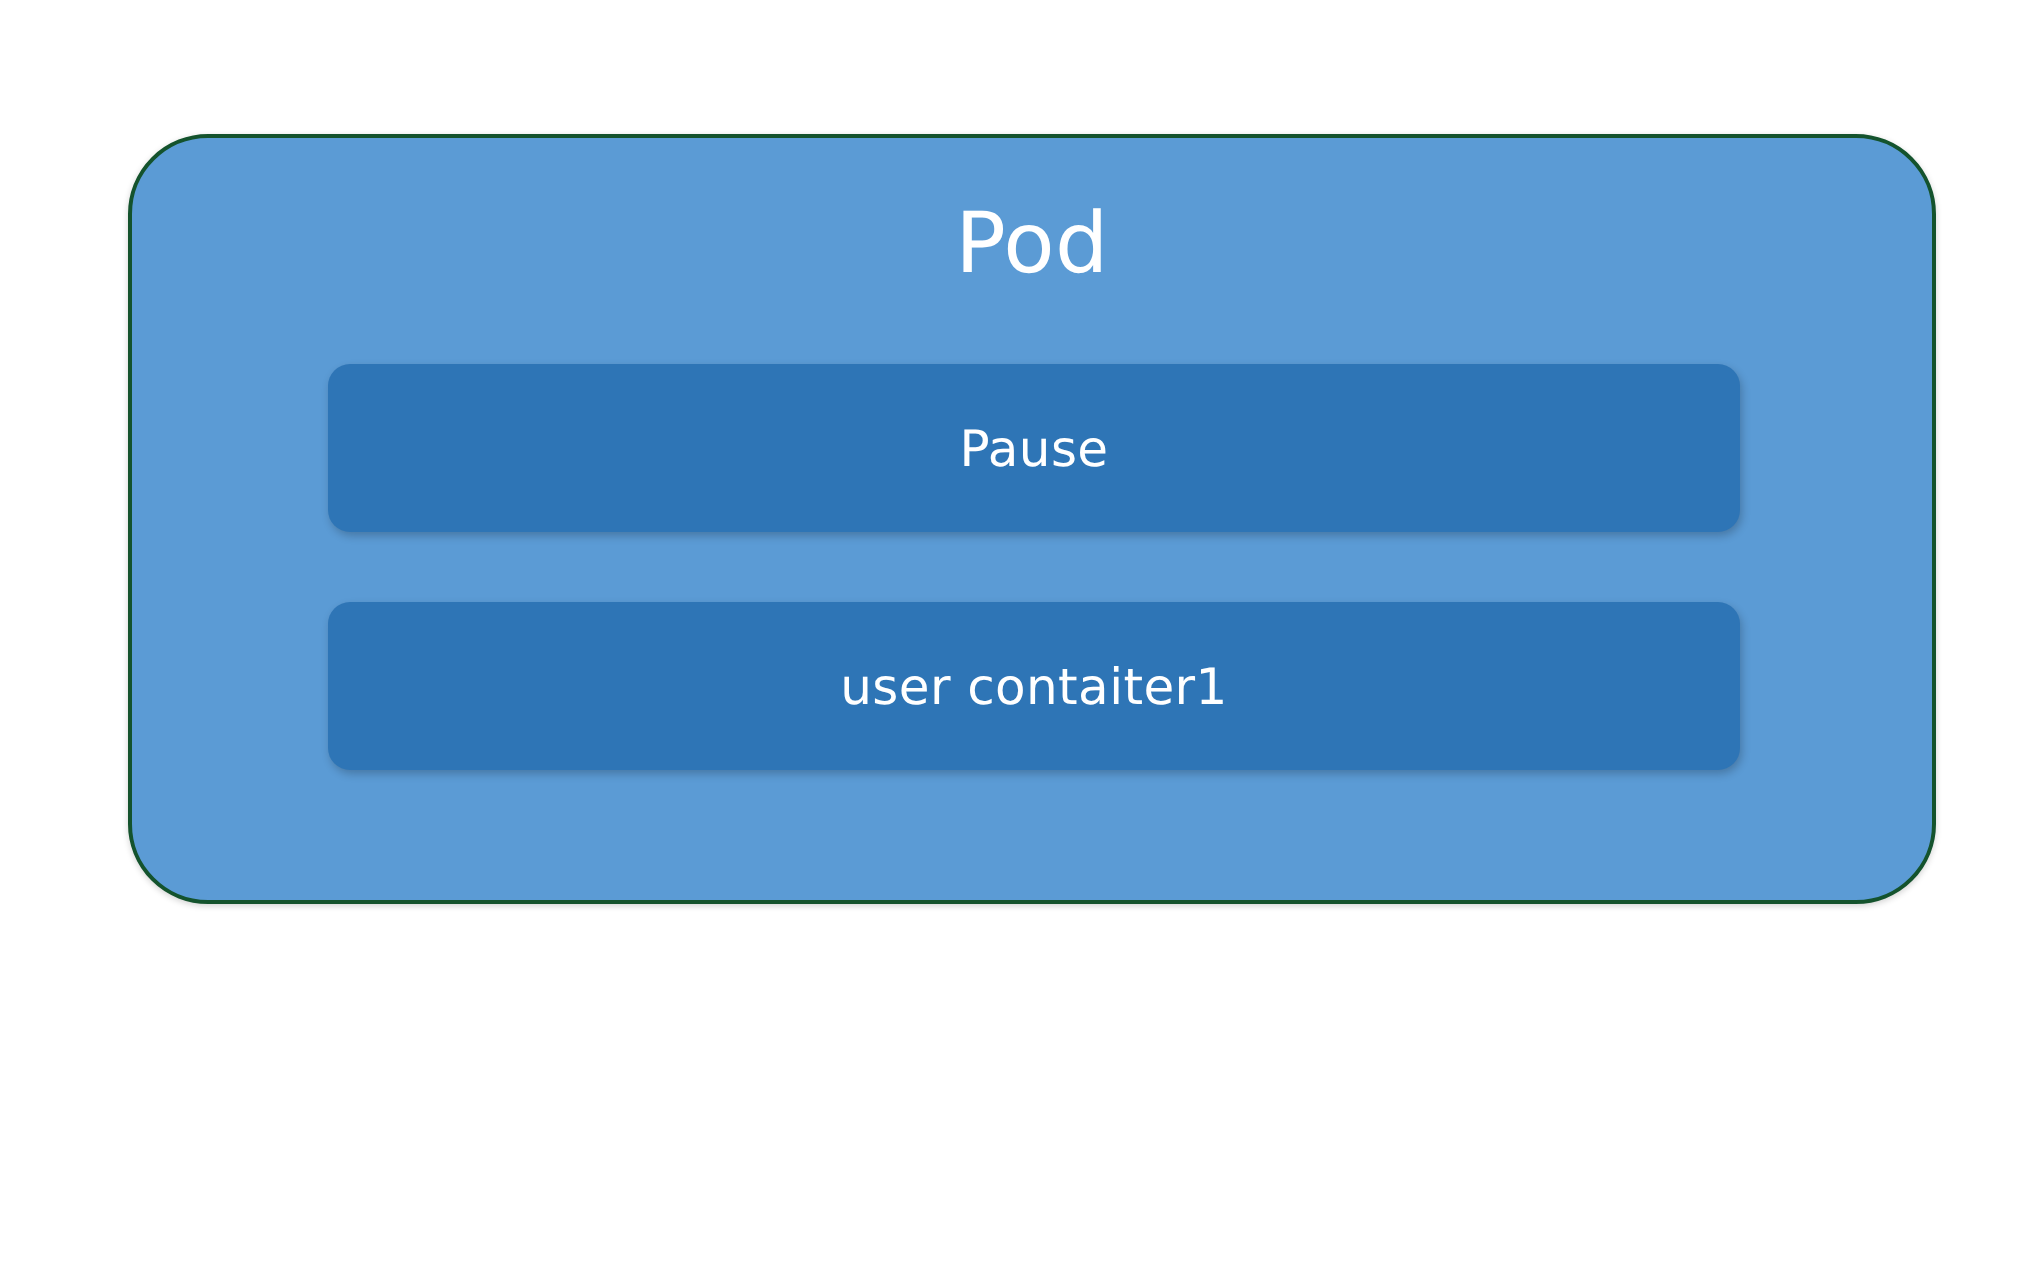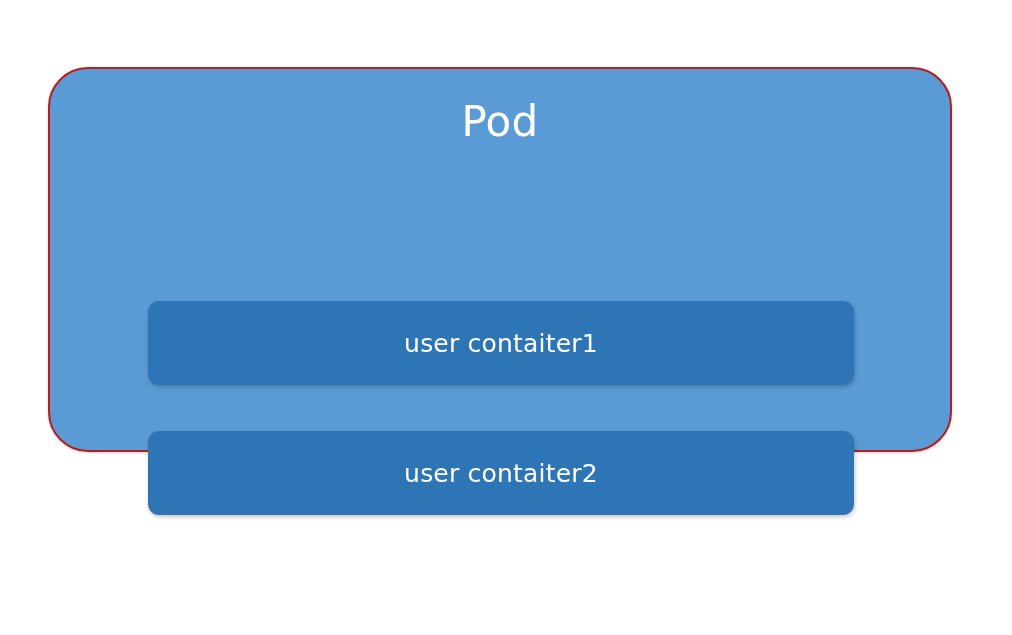--- a/index.html
+++ b/index.html
@@ -19,27 +19,27 @@
   #canvas {
     position: relative;
     width: 1012px;
     height: 635px;
     background: #ffffff;
   }
 
   
   .pod-box {
     position: absolute;
-    left: 48px;
+    left: 64px;
     top: 67px;
     width: 904px;
     height: 385px;
     box-sizing: border-box;
     background: #5B9BD5;
-    border: 2px solid #b91c1c;
+    border: 2px solid #14532d;
     border-radius: 40px;
     box-shadow: 0 1px 3px rgba(0, 0, 0, 0.18);
   }
 
   
   .pod-title {
     position: absolute;
     left: 0;
     top: 32px;
     width: 100%;
@@ -82,24 +82,24 @@
 </style>
 </head>
 <body>
 
 <div id="canvas">
 
   <div class="pod-box">
 
     <div class="pod-title">Pod</div>
 
+    <div class="container-box pos-0">
+      <span class="container-label">Pause</span>
+    </div>
 
     <div class="container-box pos-1">
       <span class="container-label">user contaiter1</span>
     </div>
 
-    <div class="container-box pos-2">
-      <span class="container-label">user contaiter2</span>
-    </div>
 
   </div>
 
 </div>
 
 </body></html>

